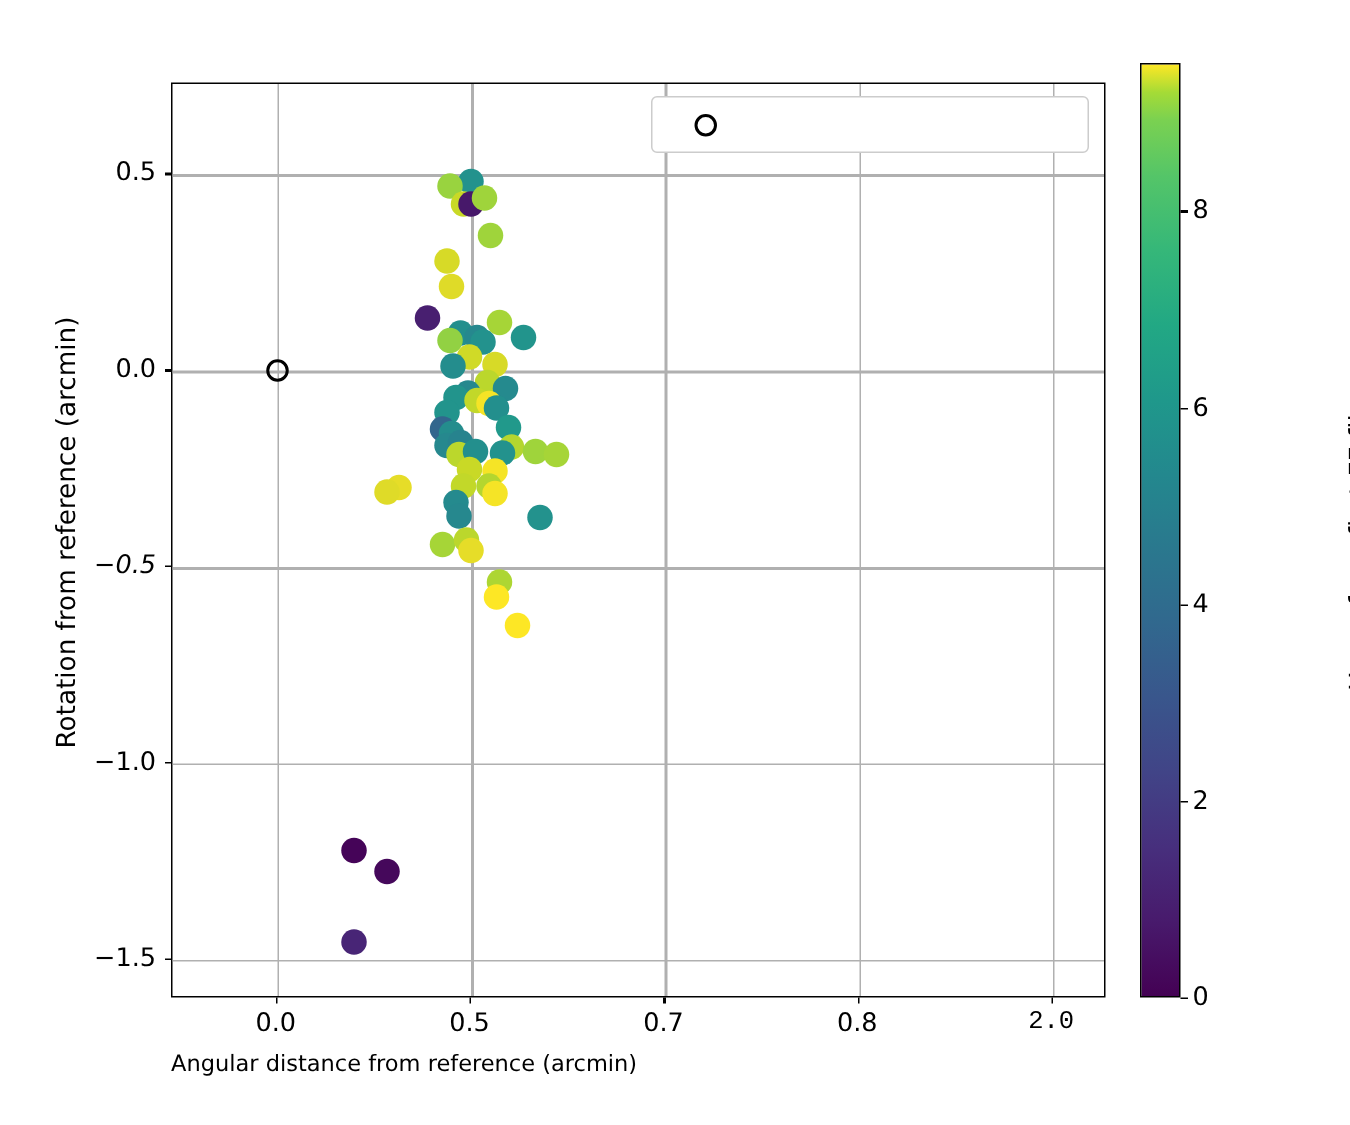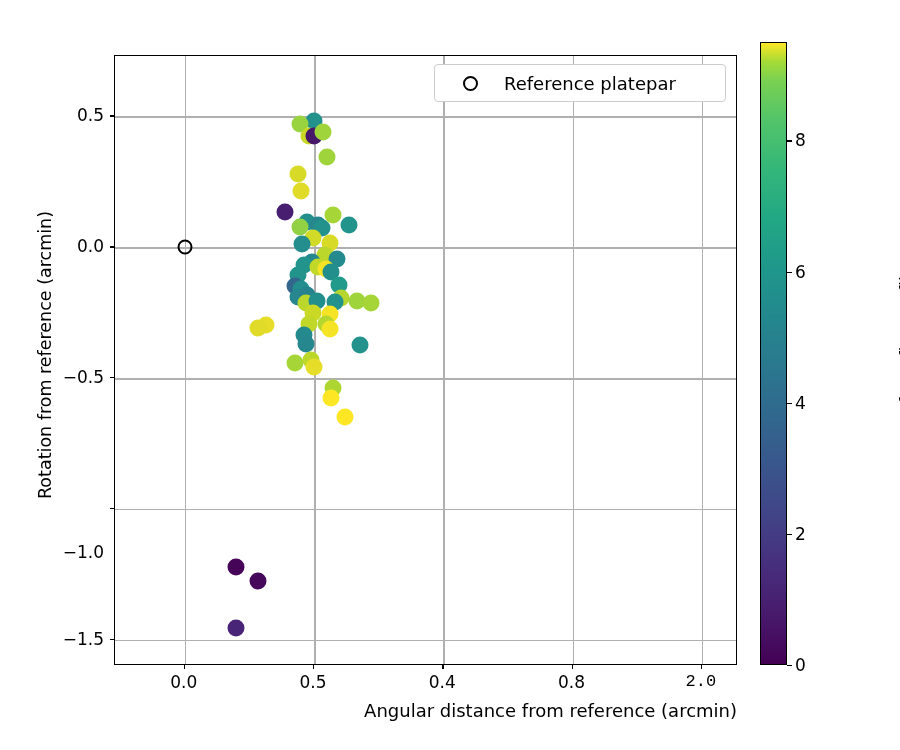--- a/index.html
+++ b/index.html
@@ -103,22 +103,22 @@
     font-size: 17px;
     color: #000000;
     transform: translate(-100%, -50%);
     white-space: nowrap;
   }
   #xlabel {
     position: absolute;
     left: 114px;
     top: 700px;
     width: 623px;
-    text-align: right;
-    font-size: 18px;
+    text-align: left;
+    font-size: 15px;
     color: #000000;
   }
   #ylabel {
     position: absolute;
     left: -175px;
     top: 345px;
     width: 440px;
     text-align: center;
     font-size: 17.5px;
     color: #000000;
@@ -271,43 +271,42 @@
       <div class="pt" style="left: 120.722px; top: 572.039px; width: 17px; height: 17px; background: rgb(72, 37, 118);"></div>
       <div class="refmark" style="left: 69.7967px; top: 191.116px;"></div>
     </div>
 
   <div id="tick-layer">
       <div class="tick-x" style="left: 183.797px;"></div>
       <div class="ticklabel-x" style="left: 183.797px;">0.0</div>
       <div class="tick-x" style="left: 313.05px;"></div>
       <div class="ticklabel-x" style="left: 313.05px;">0.5</div>
       <div class="tick-x" style="left: 442.303px;"></div>
-      <div class="ticklabel-x" style="left: 442.303px;">0.4</div>
+      <div class="ticklabel-x" style="left: 442.303px;">0.7</div>
       <div class="tick-x" style="left: 571.556px;"></div>
       <div class="ticklabel-x" style="left: 571.556px;">0.8</div>
       <div class="tick-x" style="left: 700.809px;"></div>
       <div class="ticklabel-x" style="left: 700.809px; font-family: Liberation Mono, monospace;">2.0</div>
       <div class="tick-y" style="top: 115.215px;"></div>
       <div class="ticklabel-y" style="top: 115.215px;">0.5</div>
       <div class="tick-y" style="top: 246.116px;"></div>
       <div class="ticklabel-y" style="top: 246.116px;">0.0</div>
       <div class="tick-y" style="top: 377.017px;"></div>
-      <div class="ticklabel-y" style="top: 377.017px;">−0.5</div>
+      <div class="ticklabel-y" style="top: 377.017px; font-style: italic;">−0.5</div>
       <div class="tick-y" style="top: 507.918px;"></div>
-      <div class="ticklabel-y" style="top: 507.918px; margin-top: 44px;">−1.0</div>
+      <div class="ticklabel-y" style="top: 507.918px;">−1.0</div>
       <div class="tick-y" style="top: 638.82px;"></div>
       <div class="ticklabel-y" style="top: 638.82px; text-align: right;">−1.5</div>
     </div>
 
   <div id="xlabel">Angular distance from reference (arcmin)</div>
   <div id="ylabel">Rotation from reference (arcmin)</div>
 
   <div id="legend">
     <div id="legend-marker"></div>
-    <div id="legend-label">Reference platepar</div>
   </div>
 
   <div id="colorbar"></div>
   <div id="cb-tick-layer">
       <div class="tick-cb" style="top: 665px;"></div>
       <div class="ticklabel-cb" style="top: 665px;">0</div>
       <div class="tick-cb" style="top: 533.842px;"></div>
       <div class="ticklabel-cb" style="top: 533.842px;">2</div>
       <div class="tick-cb" style="top: 402.684px;"></div>
       <div class="ticklabel-cb" style="top: 402.684px;">4</div>

